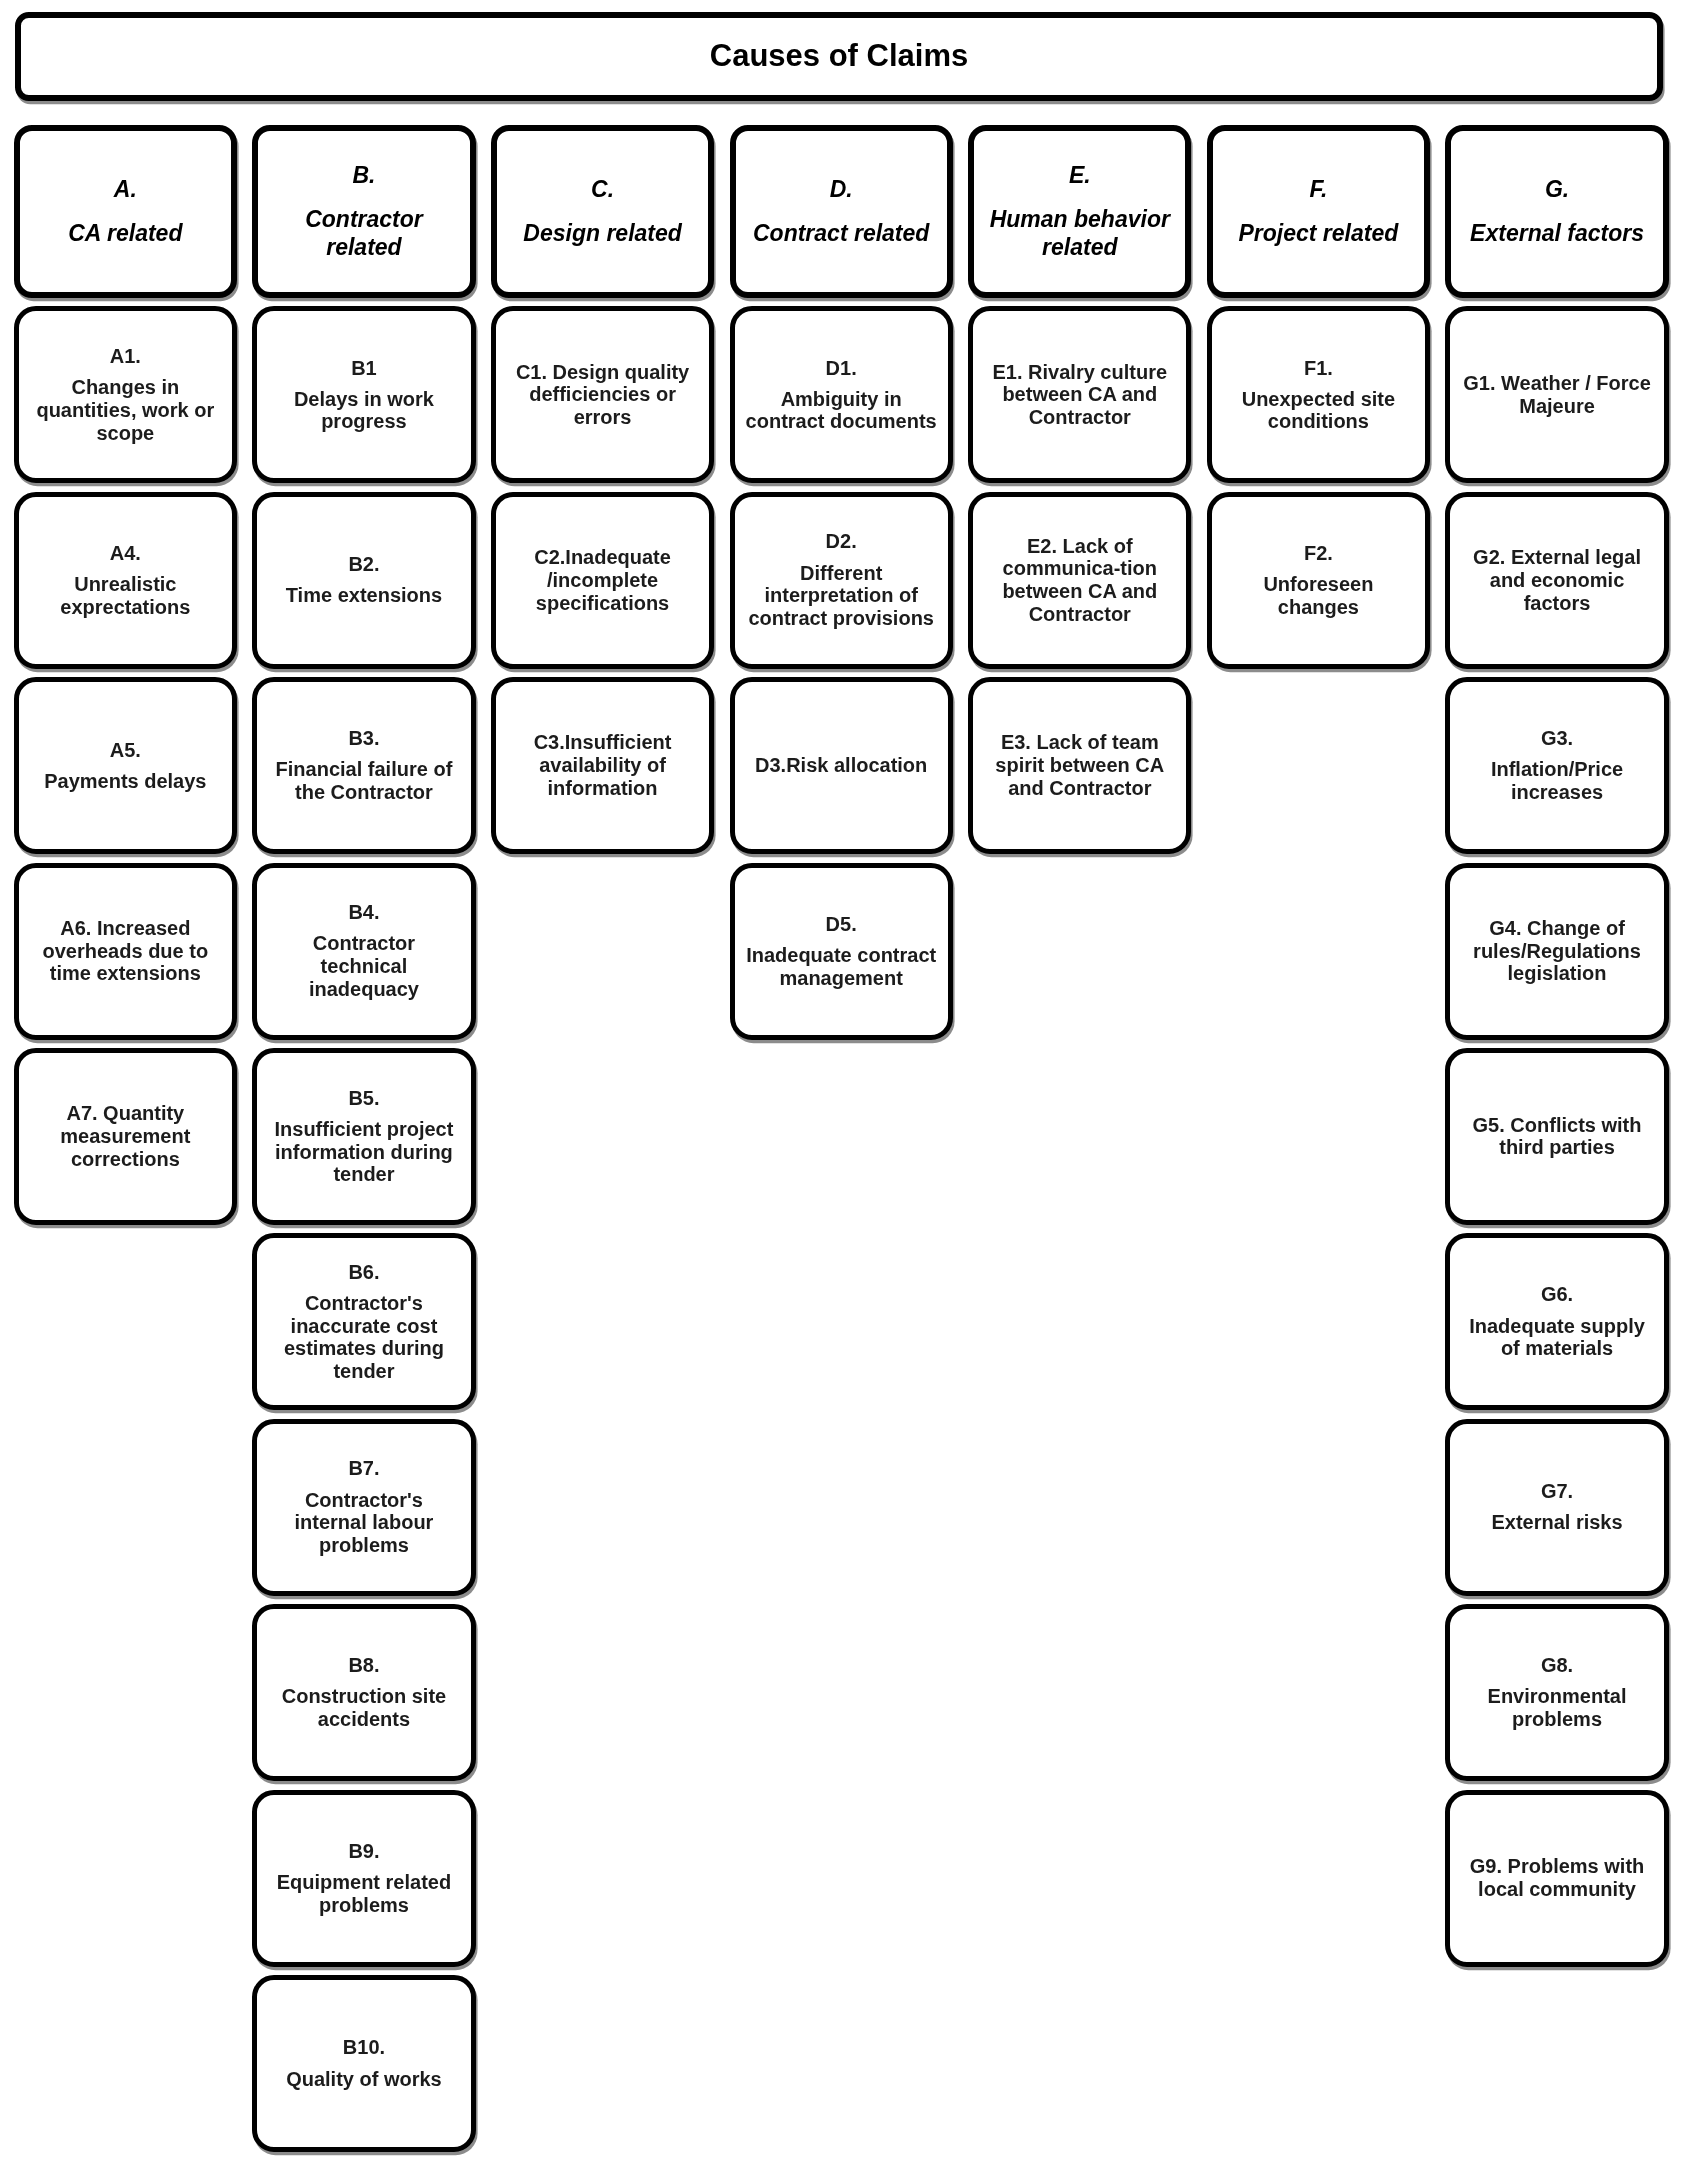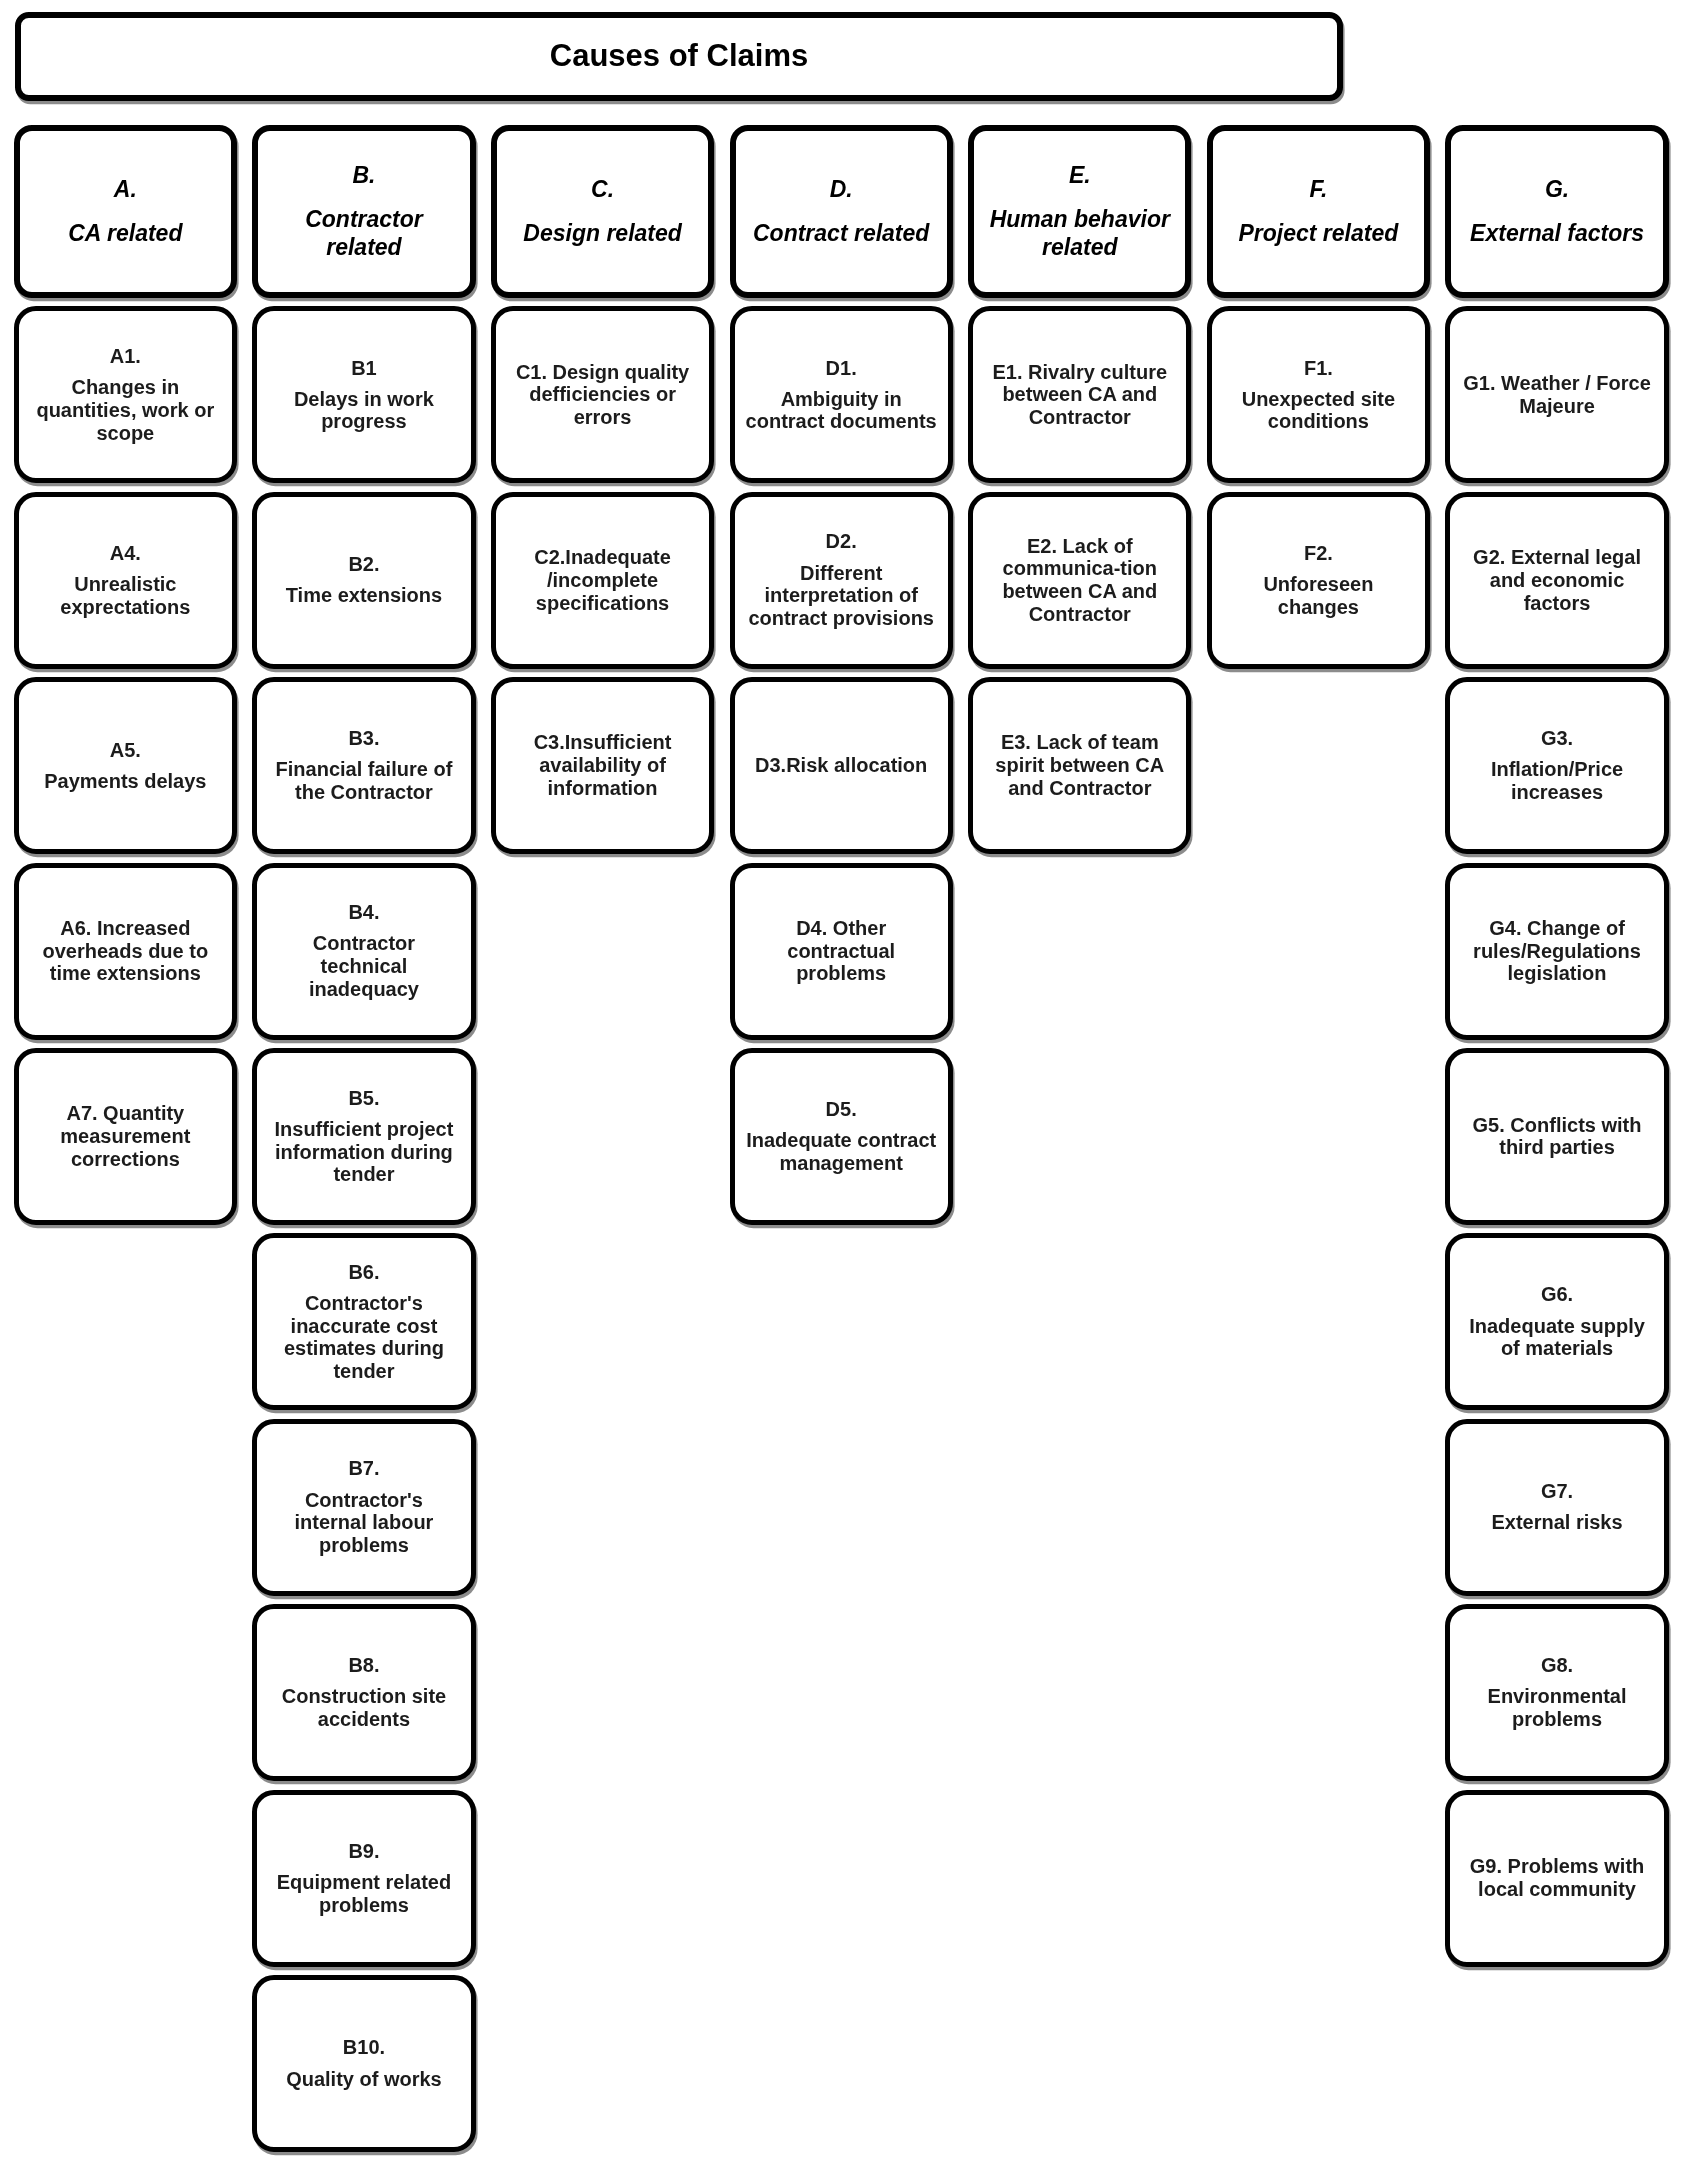--- a/index.html
+++ b/index.html
@@ -1,19 +1,19 @@
 <!DOCTYPE html>
 <html style="font-size:8.4px"><head>
 <meta charset="utf-8">
 <style>
   html,body{margin:0;padding:0;background:#ffffff;}
   body{width:1682px;height:2183px;font-family:"Liberation Sans",sans-serif;color:#000;}
   .page{position:relative;width:1682px;height:2183px;background:#fff;overflow:hidden;}
   .title-box{
-    position:absolute;left:15px;top:11.6px;width:1328px;height:89px;
+    position:absolute;left:15px;top:11.6px;width:1648px;height:89px;
     border:6.9px solid #000;border-radius:13.7px;background:#fff;
     display:flex;align-items:center;justify-content:center;
     font-size:31px;font-weight:700;
     box-shadow:1.6px 3.2px 0 rgba(0,0,0,.45);
     box-sizing:border-box;
   }
   .cols{
     position:absolute;left:13.7px;top:125px;width:1655px;
     display:grid;grid-template-columns:repeat(7,1fr);column-gap:15.3px;
     align-items:start;
@@ -155,24 +155,20 @@
       </div>
       <div class="box">
         <span class="code">D2.</span>
         <span class="txt">Different interpretation of contract provisions</span>
       </div>
       <div class="box">
 
         <span class="txt">D3.Risk allocation</span>
       </div>
       <div class="box">
-
-        <span class="txt">D4. Other contractual problems</span>
-      </div>
-      <div class="box">
         <span class="code">D5.</span>
         <span class="txt">Inadequate contract management</span>
       </div>
     </div>
 
     <div class="col">
       <div class="hdr">
         <span class="hl">E.</span>
         <span class="hn">Human behavior related</span>
       </div>

